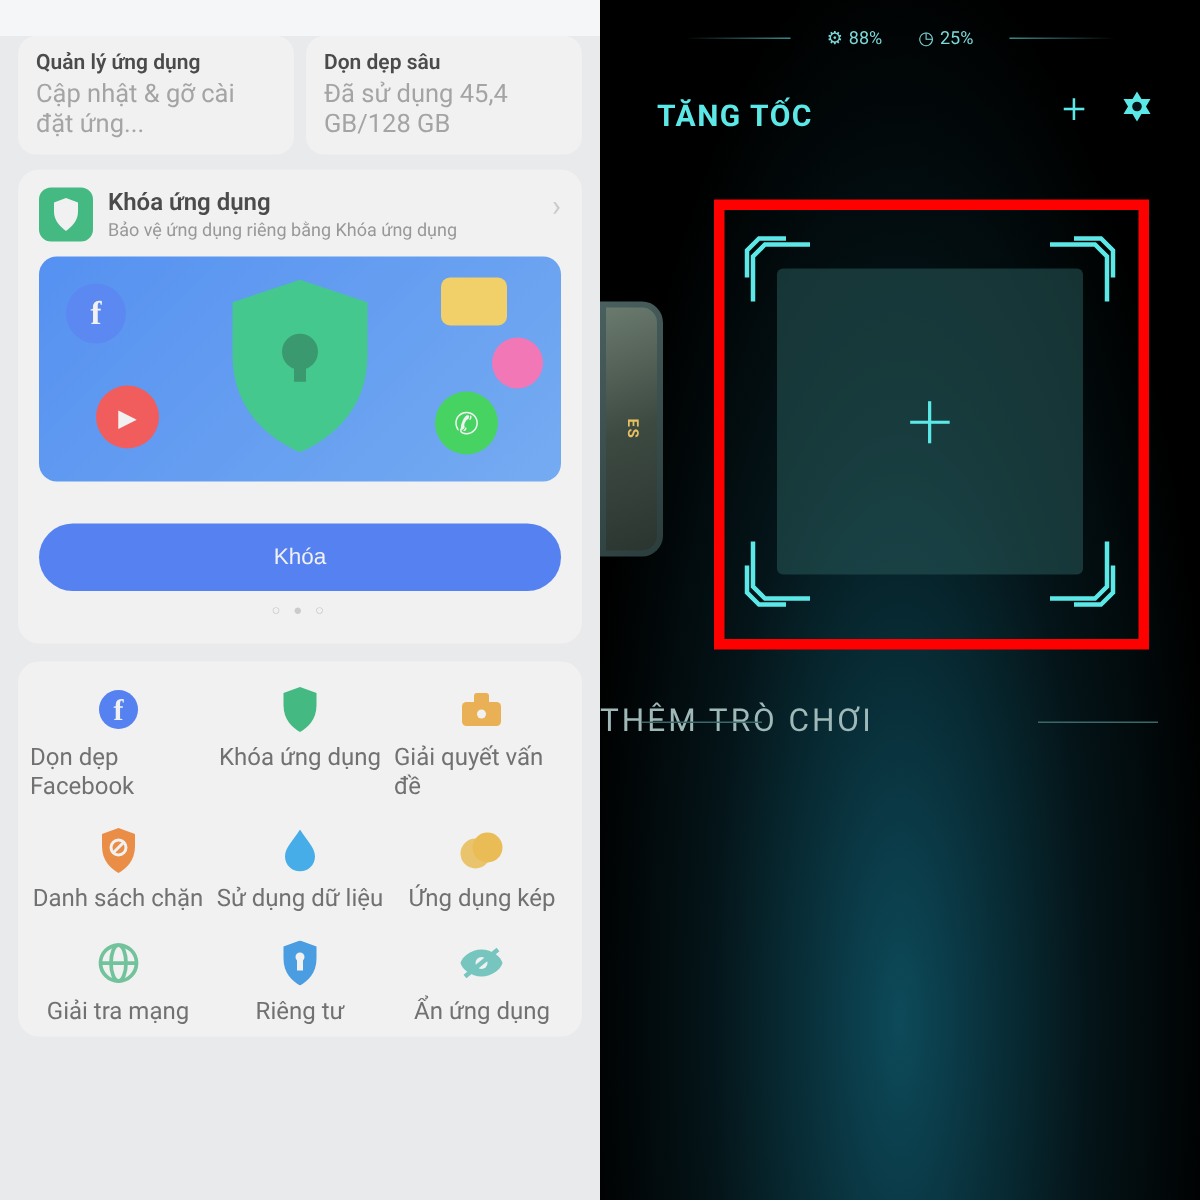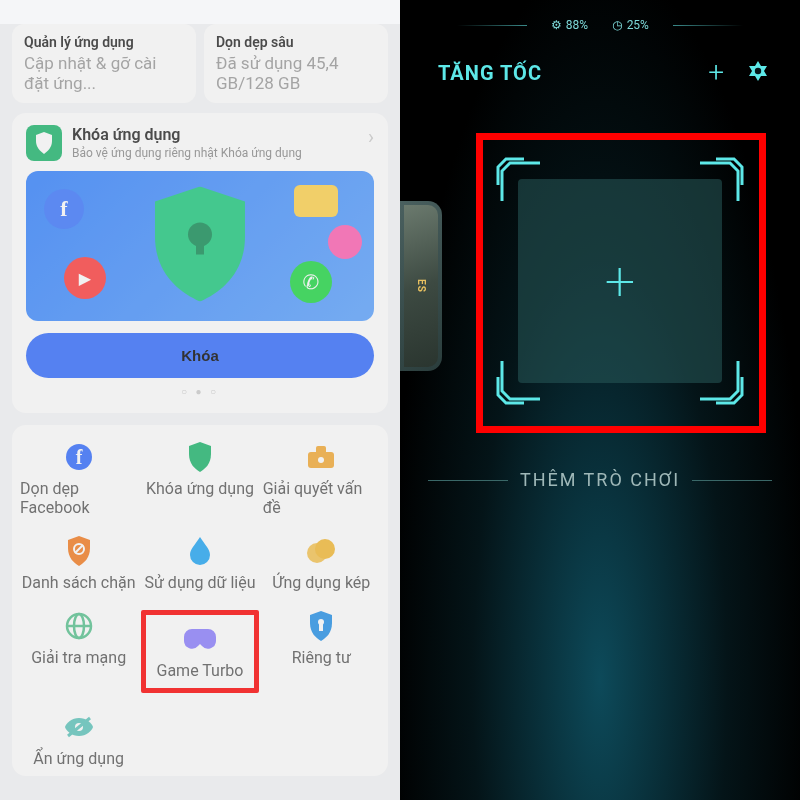--- a/index.html
+++ b/index.html
@@ -20,55 +20,55 @@
   .lock-icon-box { width: 36px; height: 36px; background: #18b56a; border-radius: 8px; display: flex; align-items: center; justify-content: center; flex-shrink: 0; }
   .lock-head-text { flex: 1; }
   .lock-title { font-size: 16px; font-weight: 600; color: #222; }
   .lock-sub { font-size: 12px; color: #888; margin-top: 2px; }
   .chevron { color: #ccc; font-size: 20px; }
   
   .banner { margin-top: 10px; border-radius: 12px; background: linear-gradient(135deg,#2f7fff 0%,#5aa2ff 100%); height: 150px; position: relative; overflow: hidden; }
   .bubble { position: absolute; border-radius: 50%; display: flex; align-items: center; justify-content: center; }
   .shield-center { position: absolute; left: 50%; top: 50%; transform: translate(-50%,-50%); }
   
-  .lock-btn { margin-top: 12px; width: 100%; background: #2f6aff; color: #000000; border: none; border-radius: 24px; padding: 14px; font-size: 15px; font-weight: 700; }
+  .lock-btn { margin-top: 28px; width: 100%; background: #2f6aff; color: #ffffff; border: none; border-radius: 24px; padding: 14px; font-size: 15px; font-weight: 400; }
   .dots { text-align: center; margin-top: 8px; color: #ccc; font-size: 10px; letter-spacing: 3px; }
   
   .grid-card { background: #fff; border-radius: 14px; margin: 0 12px 12px; padding: 16px 8px 8px; }
   .tool-grid { display: grid; grid-template-columns: repeat(3,1fr); gap: 18px 4px; }
   .tool { display: flex; flex-direction: column; align-items: center; gap: 6px; position: relative; }
   .tool-icon { width: 32px; height: 32px; display: flex; align-items: center; justify-content: center; }
   .tool-label { font-size: 16px; color: #555; text-align: left; }
   .highlight-box { border: 5px solid #ff0000; padding: 8px 4px; border-radius: 2px; background:#fff; }
   
   
   .right-panel { width: 400px; height: 800px; background: radial-gradient(ellipse at 50% 85%, #0d4a5a 0%, #041418 45%, #000 75%); position: relative; color: #5de8e8; overflow: hidden; }
   .top-bar { display: flex; justify-content: center; gap: 24px; padding-top: 18px; font-size: 12px; color: #7dd8d8; align-items: center; }
   .top-bar .deco-line { width: 70px; height: 1px; background: linear-gradient(90deg, transparent, #3a8a8a); }
   .top-bar .deco-line.r { background: linear-gradient(90deg, #3a8a8a, transparent); }
   .stat { display: flex; align-items: center; gap: 4px; }
   
-  .header-row { display: flex; align-items: center; justify-content: space-between; padding: 24px 30px 10px 38px; gap: 32px; }
+  .header-row { display: flex; align-items: flex-end; justify-content: space-between; padding: 24px 30px 10px 38px; gap: 32px; }
   .header-title { font-size: 20px; font-weight: 700; letter-spacing: 1px; }
   .header-icons { display: flex; gap: 22px; align-items: center; }
   
   .game-area { position: relative; margin-top: 20px; height: 320px; }
   .pubg-thumb { position: absolute; left: 0; top: 82px; width: 42px; height: 170px; background: linear-gradient(135deg,#4a605f,#2a3d3c); border-radius: 0 14px 14px 0; display:flex; align-items:center; justify-content:center; }
   .pubg-thumb::before { content:''; position:absolute; inset:4px; border-radius:0 10px 10px 0; background:linear-gradient(160deg,#6b7a6e 0%,#3d4a42 50%,#2a352f 100%); }
   .red-frame { position: absolute; left: 76px; top: 14px; width: 290px; height: 300px; border: 7px solid #ff0000; }
   .add-slot { position: absolute; left: 96px; top: 38px; width: 248px; height: 248px; }
   .add-inner { position: absolute; inset: 22px; background: rgba(40,90,90,0.55); border-radius: 4px; display: flex; align-items: center; justify-content: center; }
   .corner { position: absolute; width: 46px; height: 46px; }
   .corner svg { width: 100%; height: 100%; }
   .c-tl { top: 0; left: 0; }
   .c-tr { top: 0; right: 0; transform: scaleX(-1); }
   .c-bl { bottom: 0; left: 0; transform: scaleY(-1); }
   .c-br { bottom: 0; right: 0; transform: scale(-1,-1); }
   
-  .add-game-label { text-align: center; margin-top: 30px; font-size: 18px; letter-spacing: 2px; color: #9fb8b8; position: relative; }
+  .add-game-label { margin-top: 30px; font-size: 21px; letter-spacing: 2px; color: #9fb8b8; position: relative; }
   .add-game-label::before, .add-game-label::after { content: ''; position: absolute; top: 50%; width: 80px; height: 1px; background: #3a6868; }
   .add-game-label::before { left: 28px; }
   .add-game-label::after { right: 28px; }
 </style>
 </head>
 <body>
 
 <div class="left-panel">
   <div class="left-overlay">
     <div class="top-cards">
@@ -84,21 +84,21 @@
 
     <div class="lock-card">
       <div class="lock-head">
         <div class="lock-icon-box">
           <svg width="20" height="22" viewBox="0 0 20 22">
               <path fill="#fff" d="M10 0l8 3v6c0 6-4 10-8 13C6 19 2 15 2 9V3l8-3z"></path>
             </svg>
         </div>
         <div class="lock-head-text">
           <div class="lock-title">Khóa ứng dụng</div>
-          <div class="lock-sub">Bảo vệ ứng dụng riêng nhật Khóa ứng dụng</div>
+          <div class="lock-sub">Bảo vệ ứng dụng riêng bằng Khóa ứng dụng</div>
         </div>
         <div class="chevron">›</div>
       </div>
       <div class="banner">
         <div class="bubble" style="left:18px;top:18px;width:40px;height:40px;background:#3875ff">
             <span style="color:#fff;font-weight:bold;font-size:22px;font-family:serif">f</span>
           </div>
         <div class="bubble" style="left:38px;bottom:22px;width:42px;height:42px;background:#ff3a3a">
             <span style="color:#fff">▶</span>
           </div>
@@ -177,28 +177,20 @@
           </div>
           <div class="tool">
             <div class="tool-icon">
               <svg width="28" height="28" viewBox="0 0 28 28">
                 <circle cx="14" cy="14" r="12" fill="none" stroke="#56c28e" stroke-width="2.5"></circle>
                 <ellipse cx="14" cy="14" rx="5" ry="12" fill="none" stroke="#56c28e" stroke-width="2.5"></ellipse>
                 <line x1="2" y1="14" x2="26" y2="14" stroke="#56c28e" stroke-width="2.5"></line>
               </svg>
             </div>
             <div class="tool-label">Giải tra mạng</div>
-          </div>
-          <div class="tool highlight-box">
-            <div class="tool-icon">
-              <svg width="32" height="24" viewBox="0 0 32 24">
-                <path fill="#8a7cff" d="M8 2h16a8 8 0 018 8v4a8 8 0 01-14 5l-2-2-2 2A8 8 0 010 14v-4a8 8 0 018-8z"></path>
-              </svg>
-            </div>
-            <div class="tool-label">Game Turbo</div>
           </div>
           <div class="tool">
             <div class="tool-icon">
               <svg width="26" height="30" viewBox="0 0 26 30">
                 <path fill="#1f8fe9" d="M13 0l11 4v8c0 10-6 15-11 18C8 27 2 22 2 12V4l11-4z"></path>
                 <circle cx="13" cy="11" r="3" fill="#fff"></circle>
                 <rect x="11" y="13" width="4" height="7" fill="#fff"></rect>
               </svg>
             </div>
             <div class="tool-label">Riêng tư</div>

